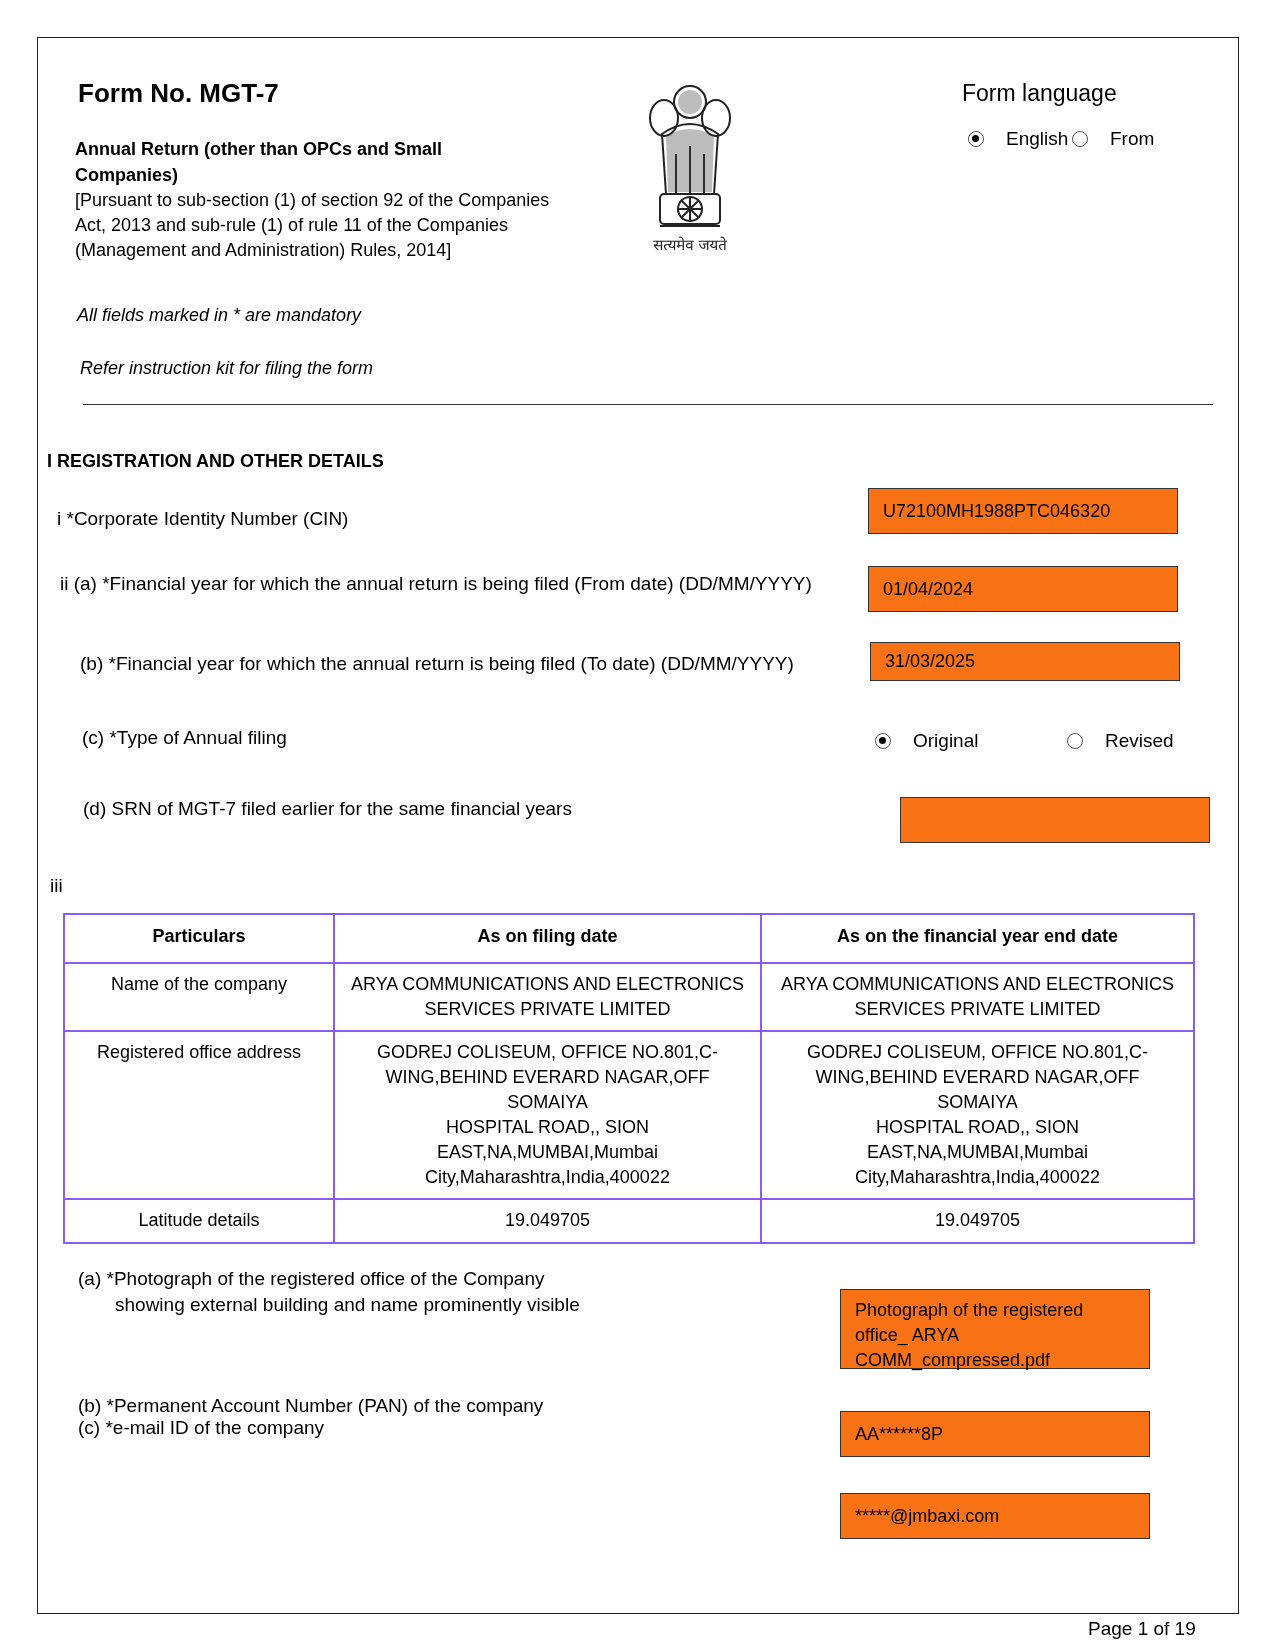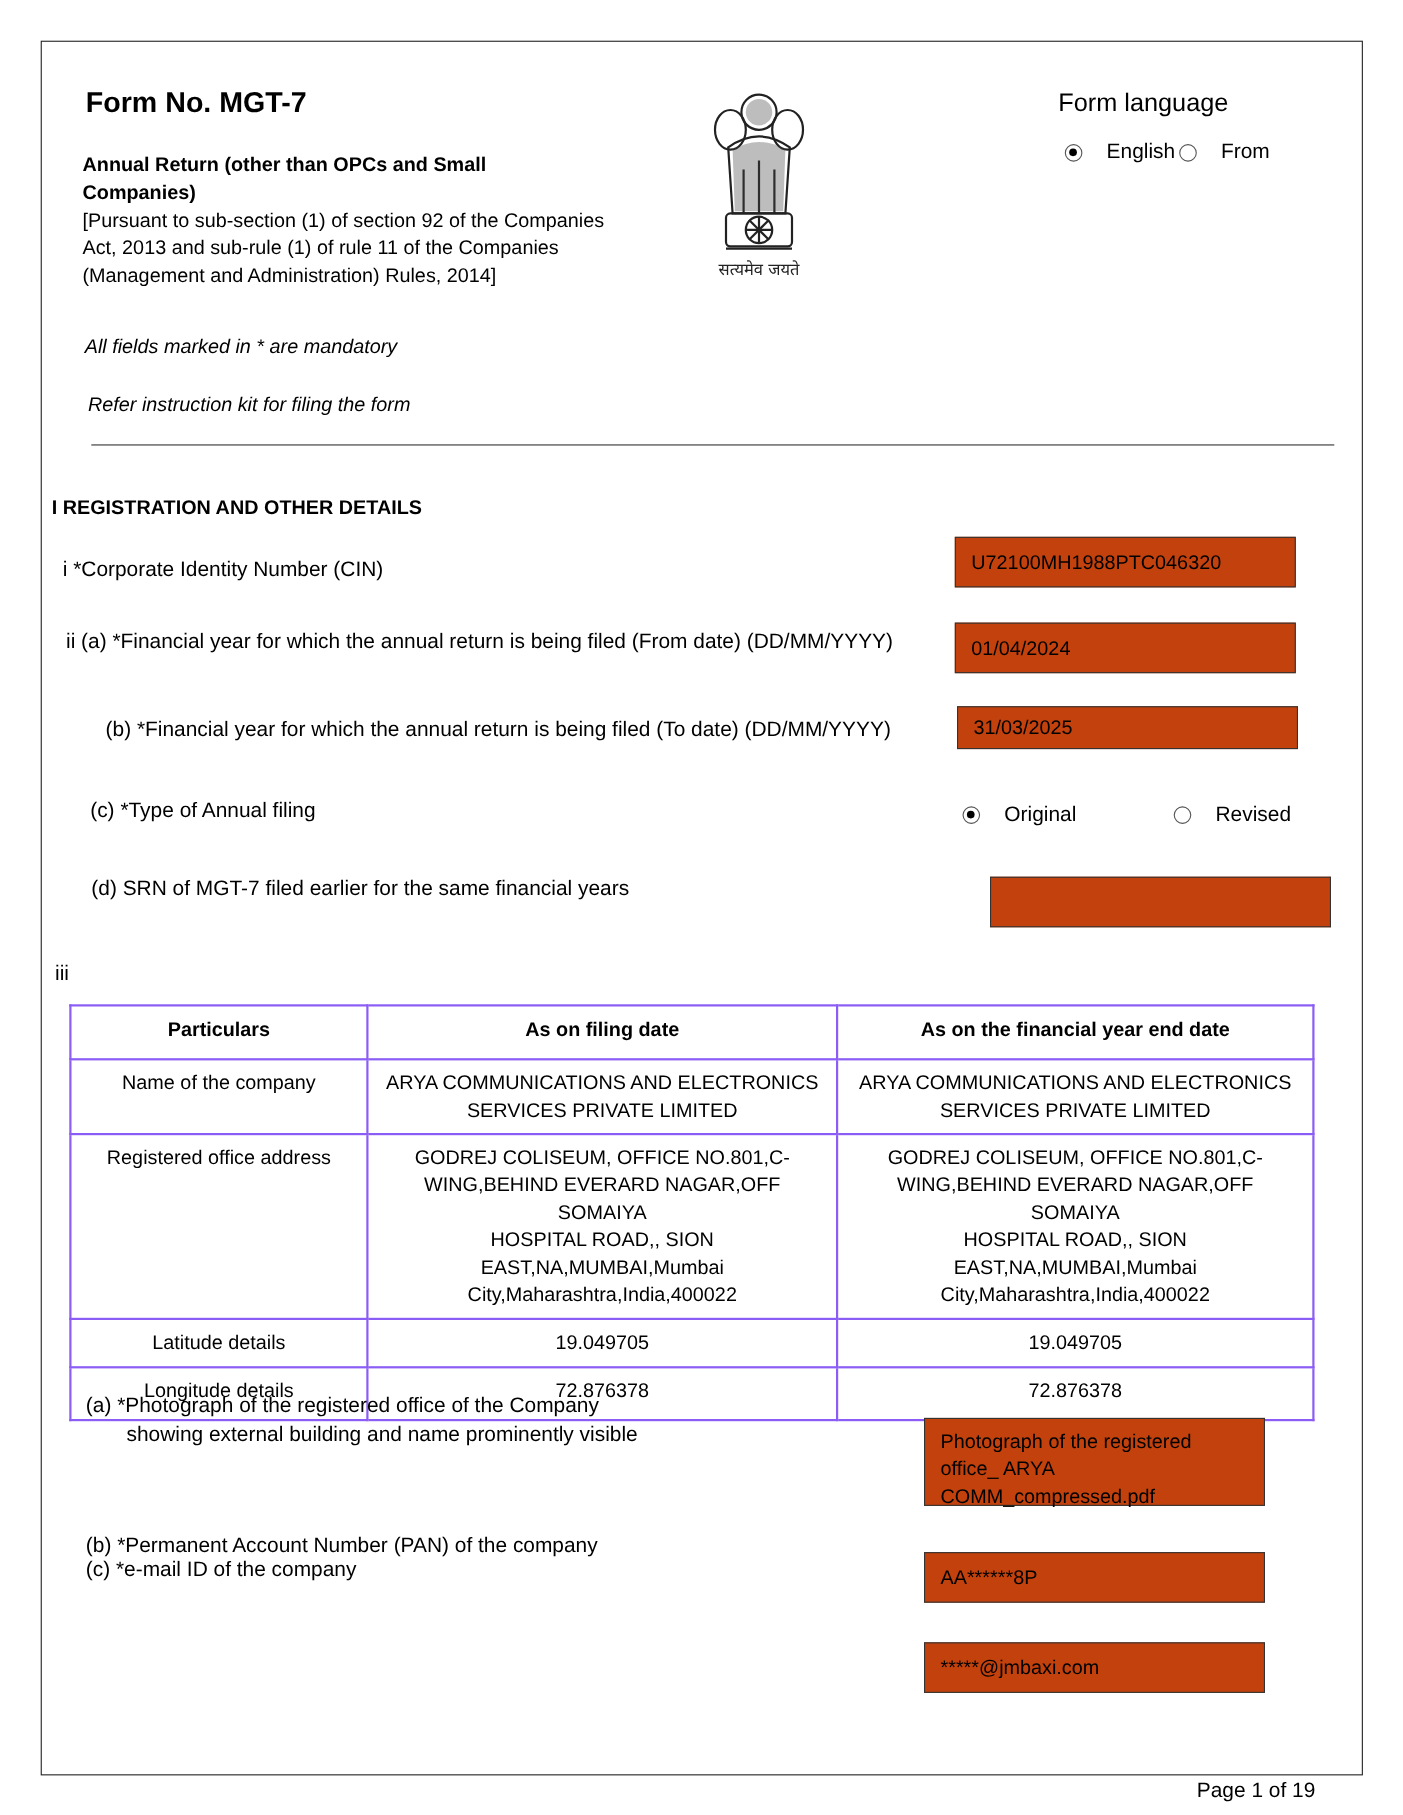--- a/index.html
+++ b/index.html
@@ -34,21 +34,21 @@
     }
     .radio-label { font-size: 19px; }
     .lang-en { left: 968px; top: 128px; }
     .lang-hi { left: 1072px; top: 128px; }
 
     .section-head { left: 47px; top: 451px; font-weight: bold; font-size: 18px; }
     .lbl { font-size: 19px; }
     .field-box {
       position: absolute; border: 1.5px solid #333; box-sizing: border-box;
       font-size: 18px; padding: 0 14px; display: flex; align-items: center;
-      background: #c2410c;
+      background: #f97316;
     }
 
     table.part {
       position: absolute; left: 63px; top: 913px; width: 1132px;
       border-collapse: collapse; table-layout: fixed; font-size: 18px;
     }
     table.part td, table.part th {
       border: 2px solid #8b5cf6; vertical-align: top; text-align: center;
       padding: 8px 12px; line-height: 25px;
     }
@@ -108,21 +108,21 @@
 </div>
 
 <div class="abs section-head">I REGISTRATION AND OTHER DETAILS</div>
 
 <div class="abs lbl" style="left:57px; top:508px;">i *Corporate Identity Number (CIN)</div>
 <div class="field-box" style="left:868px; top:488px; width:310px; height:46px;">U72100MH1988PTC046320</div>
 
 <div class="abs lbl" style="left:60px; top:573px;">ii  (a) *Financial year for which the annual return is being filed (From date) (DD/MM/YYYY)</div>
 <div class="field-box" style="left:868px; top:566px; width:310px; height:46px;">01/04/2024</div>
 
-<div class="abs lbl" style="left:80px; top:653px;margin-left:16px;">(b) *Financial year for which the annual return is being filed (To date) (DD/MM/YYYY)</div>
+<div class="abs lbl" style="left:80px; top:653px;">(b) *Financial year for which the annual return is being filed (To date) (DD/MM/YYYY)</div>
 <div class="field-box" style="left:870px; top:642px; width:310px; height:39px;padding-left:14px;">31/03/2025</div>
 
 <div class="abs lbl" style="left:82px; top:727px;">(c) *Type of Annual filing</div>
 <div class="abs radio-group" style="left:875px; top:730px;">
   <span class="radio checked"></span>
   <span class="radio-label">Original</span>
 </div>
 <div class="abs radio-group" style="left:1067px; top:730px;">
   <span class="radio"></span>
   <span class="radio-label">Revised</span>
@@ -163,25 +163,20 @@
 WING,BEHIND   EVERARD NAGAR,OFF SOMAIYA
 HOSPITAL ROAD,, SION
 EAST,NA,MUMBAI,Mumbai
 City,Maharashtra,India,400022</td>
     </tr>
     <tr style="height:44px;">
       <td>Latitude details</td>
       <td>19.049705</td>
       <td>19.049705</td>
     </tr>
-    <tr style="height:48px;">
-      <td>Longitude details</td>
-      <td>72.876378</td>
-      <td>72.876378</td>
-    </tr>
   </tbody>
 </table>
 
 <div class="abs lbl" style="left:78px; top:1268px;">(a) *Photograph of the registered office of the Company</div>
 <div class="abs lbl" style="left:115px; top:1294px;">showing external building and name prominently visible</div>
 <div class="field-box" style="left:840px; top:1289px; width:310px; height:80px; align-items:flex-start; padding-top:8px; line-height:25px;">Photograph of the registered office_ ARYA COMM_compressed.pdf</div>
 
 <div class="abs lbl" style="left:78px; top:1395px;">(b) *Permanent Account Number (PAN) of the company</div>
 <div class="field-box" style="left:840px; top:1411px; width:310px; height:46px;">AA******8P</div>
 

